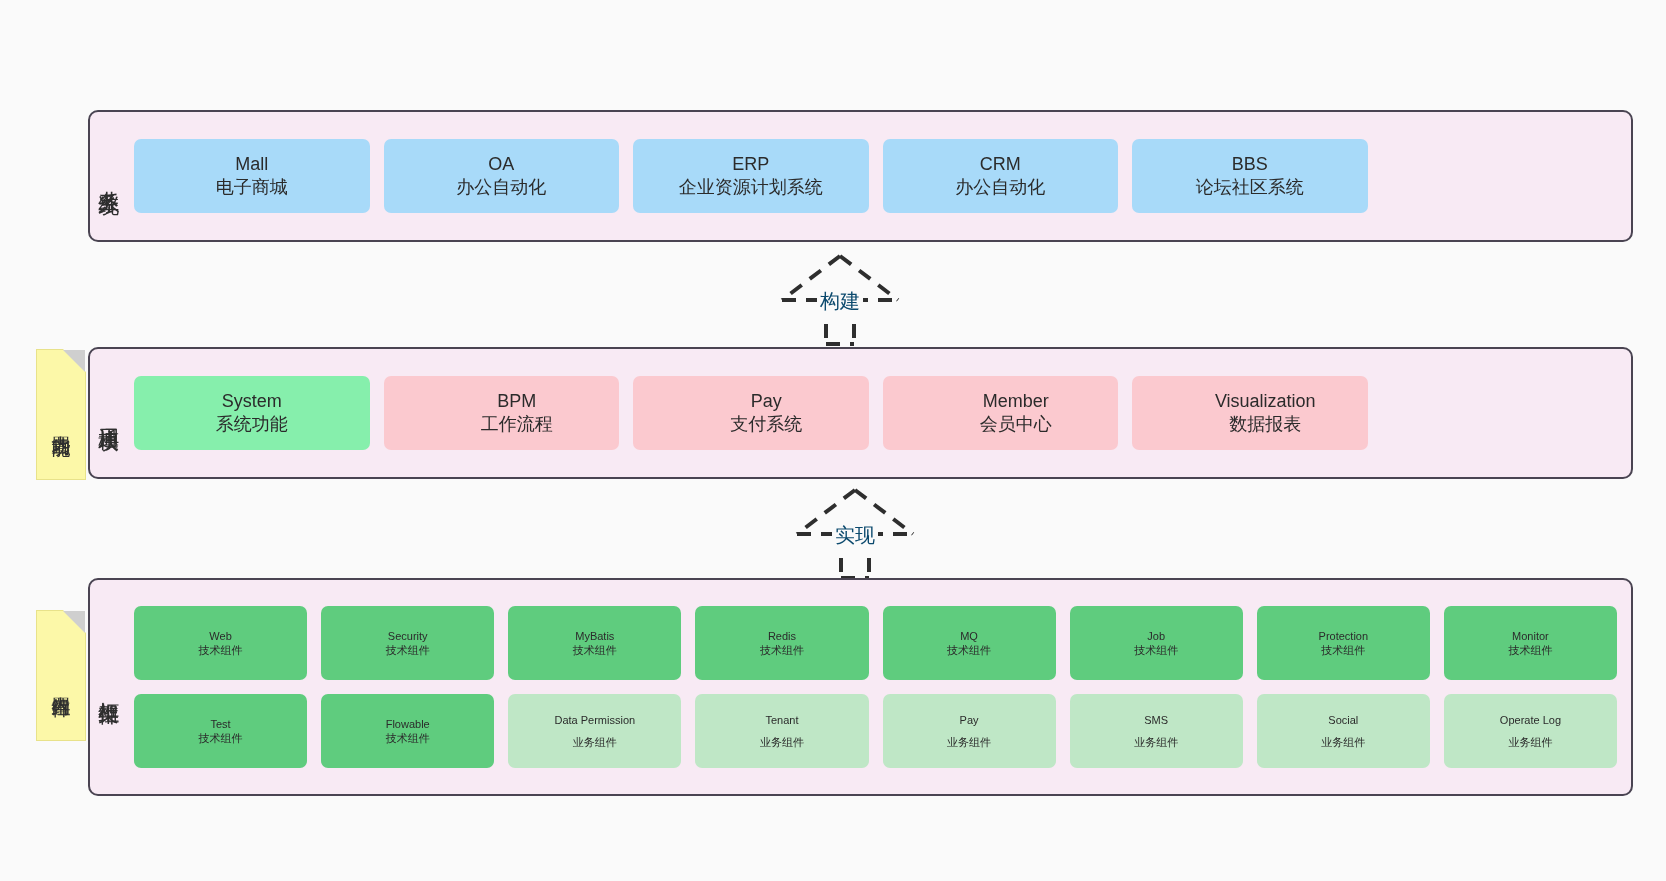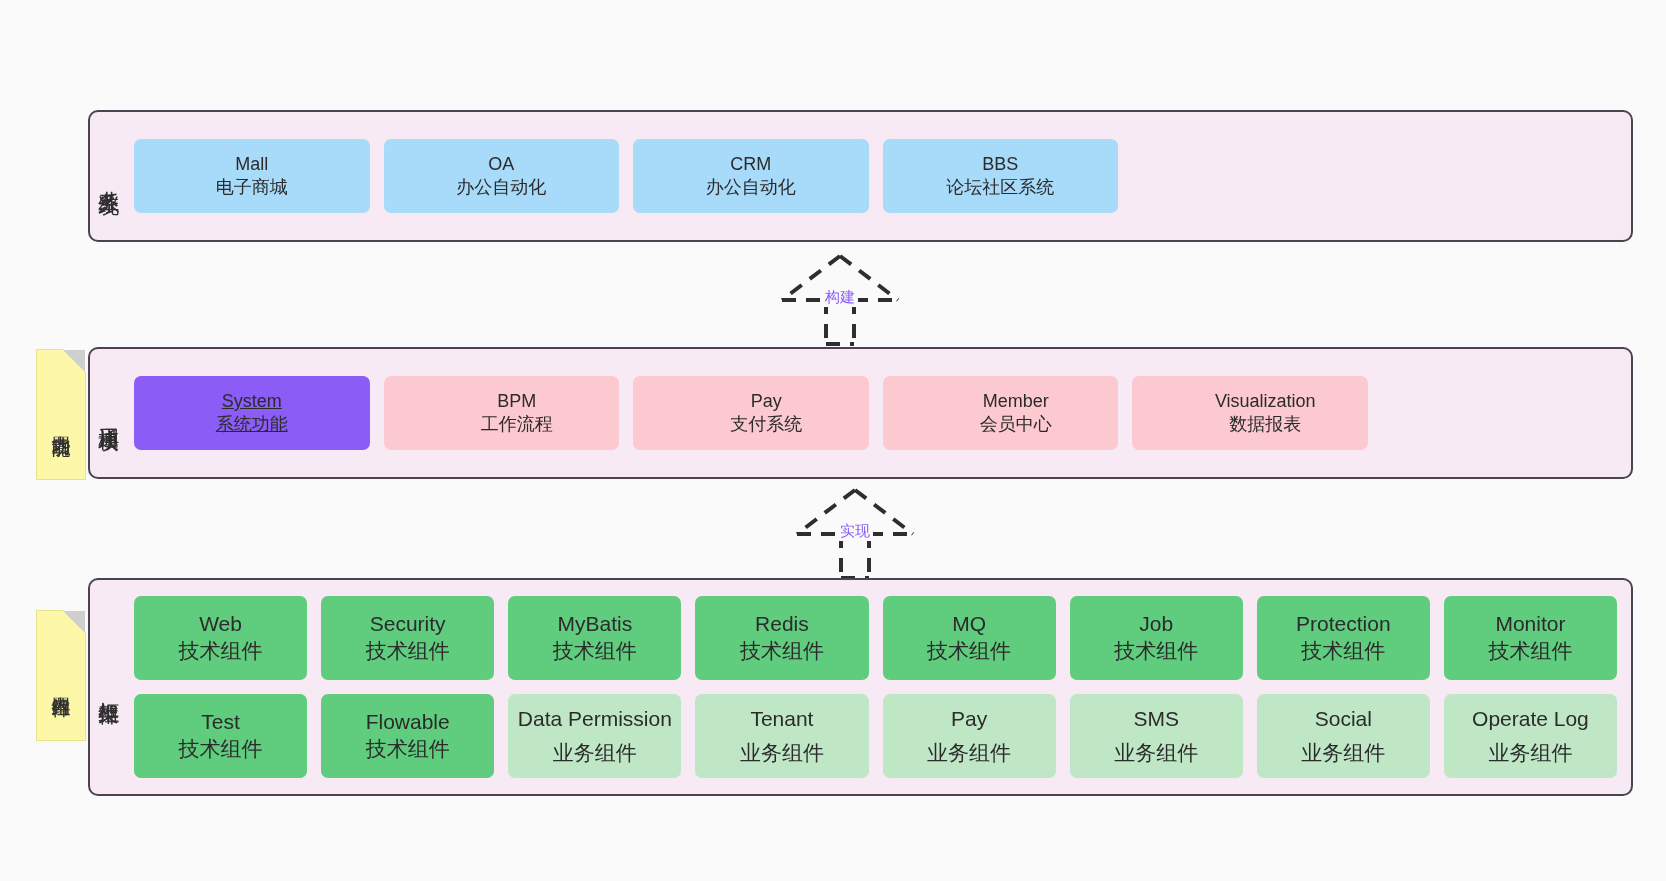--- a/index.html
+++ b/index.html
@@ -64,37 +64,37 @@
     font-size: 18px;
     line-height: 1.28;
     color: #2b2b2b;
     padding: 4px 6px;
     overflow: hidden;
   }
   .card .c-name { display: block; }
   .card .c-sub  { display: block; }
 
   .blue        { background: #a8daf9; }
-  .red-strong  { background: #8b5cf6; text-decoration: underline; }
+  .red-strong  { background: #86efac; }
   .red-light   { background: #fbc9cf; padding-left: 37px; }
   .green-strong{ background: #5fcc7e; }
   .green-light { background: #bfe7c6; gap: 7px; }
 
   
   #layer-business  { left: 88px;  top: 110px; width: 1545px; height: 132px; }
   #layer-business .layer-body { grid-template-columns: repeat(6, 1fr); }
   #layer-business .card { height: 74px; }
 
   #layer-modules   { left: 88px;  top: 347px; width: 1545px; height: 132px; }
   #layer-modules .layer-body { grid-template-columns: repeat(6, 1fr); }
   #layer-modules .card { height: 74px; }
 
   #layer-framework { left: 88px;  top: 578px; width: 1545px; height: 218px; }
   #layer-framework .layer-body { grid-template-columns: repeat(8, 1fr); }
-  #layer-framework .card { height: 84px; font-size: 21px; }
+  #layer-framework .card { height: 74px; font-size: 11px; }
 
   
   .note {
     position: absolute;
     box-sizing: border-box;
     background: #fcf8a8;
     border: 1px solid #e8e28a;
     display: flex;
     align-items: center;
     justify-content: center;
@@ -134,42 +134,46 @@
     position: absolute;
     width: 160px;
     height: 96px;
   }
   .connector svg { display: block; overflow: visible; }
   .connector .conn-label {
     position: absolute;
     left: 50%;
     transform: translateX(-50%);
     top: 36px;
-    font-size: 15px;
-    color: #8b5cf6;
+    font-size: 20px;
+    color: #0c4a6e;
     background: #fafafa;
     padding: 0 3px;
     white-space: nowrap;
   }
   #connector-build   { left: 760px; top: 252px; }
   #connector-realize { left: 775px; top: 486px; }
 </style>
 </head>
 <body>
 
 <div class="layer" id="layer-business">
   <div class="layer-title">业务系统</div>
   <div class="layer-body">
     <div class="card blue">
       <span class="c-name">Mall</span>
       <span class="c-sub">电子商城</span>
     </div>
     <div class="card blue">
       <span class="c-name">OA</span>
       <span class="c-sub">办公自动化</span>
+    </div>
+    <div class="card blue">
+      <span class="c-name">ERP</span>
+      <span class="c-sub">企业资源计划系统</span>
     </div>
     <div class="card blue">
       <span class="c-name">CRM</span>
       <span class="c-sub">办公自动化</span>
     </div>
     <div class="card blue">
       <span class="c-name">BBS</span>
       <span class="c-sub">论坛社区系统</span>
     </div>
   </div>

